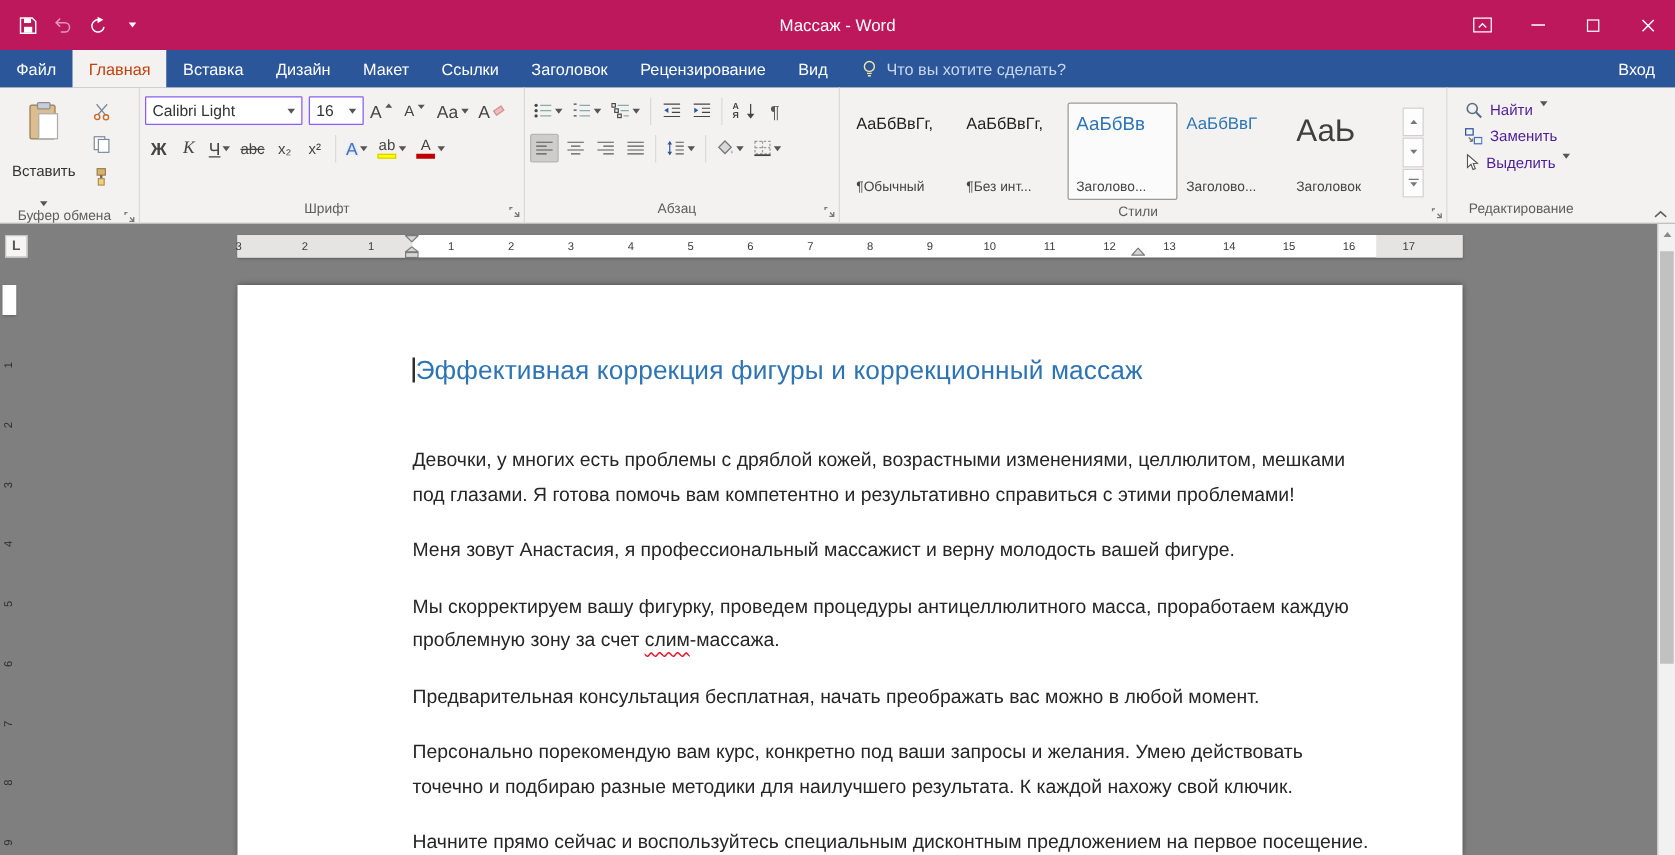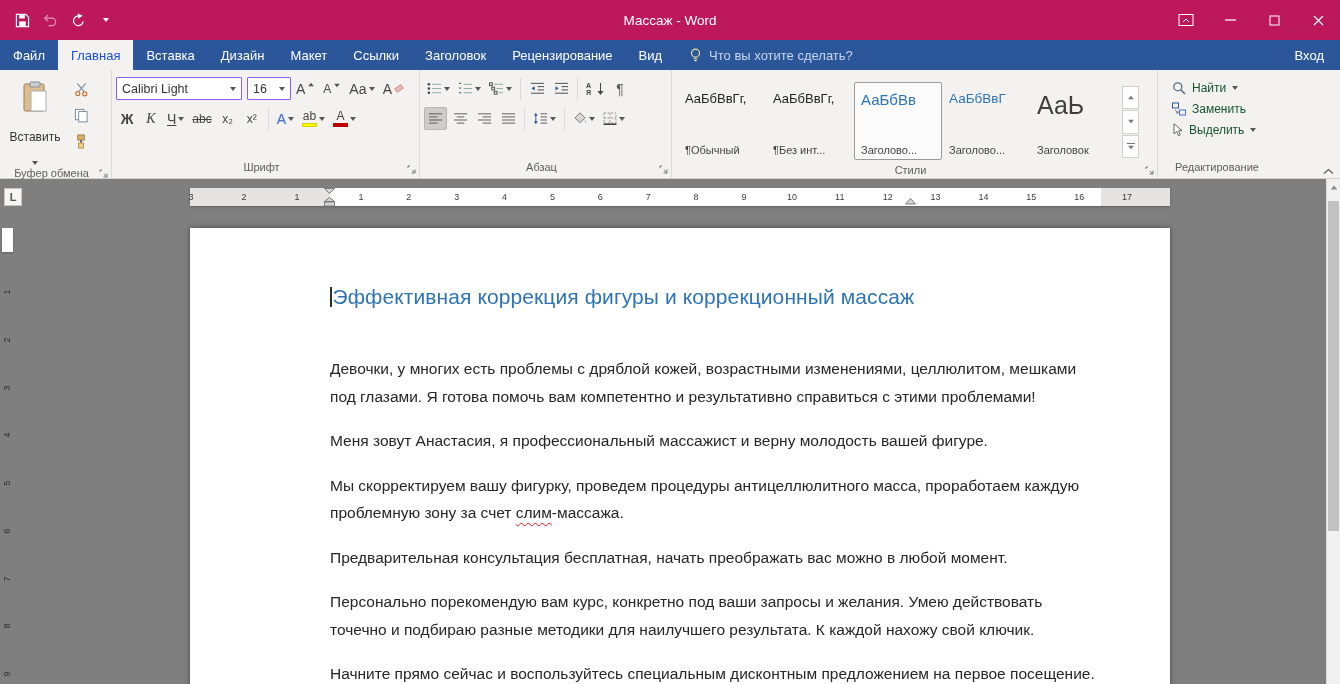--- a/index.html
+++ b/index.html
@@ -18,21 +18,21 @@
   .titlebar{height:40px;background:#be185d;display:flex;align-items:center;position:relative;color:#fff}
   .qat{display:flex;align-items:center;gap:4px;padding-left:10px;z-index:2}
   .qat-btn{width:24px;height:24px;display:flex;align-items:center;justify-content:center}
   .win-title{position:absolute;left:0;right:0;text-align:center;font-size:13.5px}
   .win-ctls{position:absolute;right:0;top:0;height:100%;display:flex;z-index:2}
   .win-btn{width:44px;height:100%;display:flex;align-items:center;justify-content:center}
 
   
   .tabrow{height:30px;background:#2b579a;display:flex;align-items:stretch;font-size:13px;color:#fff}
   .tab{display:flex;align-items:center;padding:0 13px}
-  .tab.active{background:#f3f2f1;color:#1d4ed8}
+  .tab.active{background:#f3f2f1;color:#c2410c}
   .tellme{display:flex;align-items:center;gap:7px;margin-left:14px;color:#c8d6ee}
   .acct{margin-left:auto;display:flex;align-items:stretch}
   .signin{display:flex;align-items:center;padding:0 16px}
   .share{display:flex;align-items:center;gap:7px;padding:0 14px;background:#3a66a8}
 
   
   .ribbon{height:109px;background:#f3f2f1;border-bottom:1px solid #d2d0ce;display:flex;position:relative}
   .rgroup{display:flex;flex-direction:column;position:relative;border-right:1px solid #dcdad8}
   .rg-body{flex:1;display:flex;align-items:flex-start;padding:3px 4px 0}
   .rg-label{height:19px;line-height:17px;text-align:center;font-size:11px;color:#605e5c;position:relative;
@@ -81,21 +81,21 @@
   .sc-preview.h2{color:#2e74b5;font-size:13.5px}
   .sc-preview.title{font-size:25px;color:#3f3f3f}
   .sc-name{font-size:11px;color:#444;white-space:nowrap;overflow:hidden}
   .gal-scroll{width:17px;display:flex;flex-direction:column;margin-left:4px;gap:1px;padding:4px 0 2px}
   .gal-btn{flex:1;background:#fdfdfd;border:1px solid #d2d0ce;display:flex;flex-direction:column;
            align-items:center;justify-content:center;gap:1px}
   .gal-btn .bar{width:8px;height:1px;background:#777}
 
   
   .edit-body{display:flex;flex-direction:column;gap:7px;padding:8px 10px 0}
-  .edit-row{display:flex;align-items:center;gap:6px;font-size:12px;color:#14532d;white-space:nowrap}
+  .edit-row{display:flex;gap:6px;font-size:12px;color:#4c1d95;white-space:nowrap}
 
   .collapse-ribbon{position:absolute;right:6px;bottom:3px}
 
   
   .main{position:relative;height:505px;background:#7f7f7f;overflow:hidden}
 
   
   .hruler{position:absolute;left:0;top:0;width:100%;height:36px}
   .tabsel{position:absolute;left:4px;top:9px;width:18px;height:18px;background:#f6f5f4;
           border:1px solid #c8c6c4;display:flex;align-items:center;justify-content:center;

